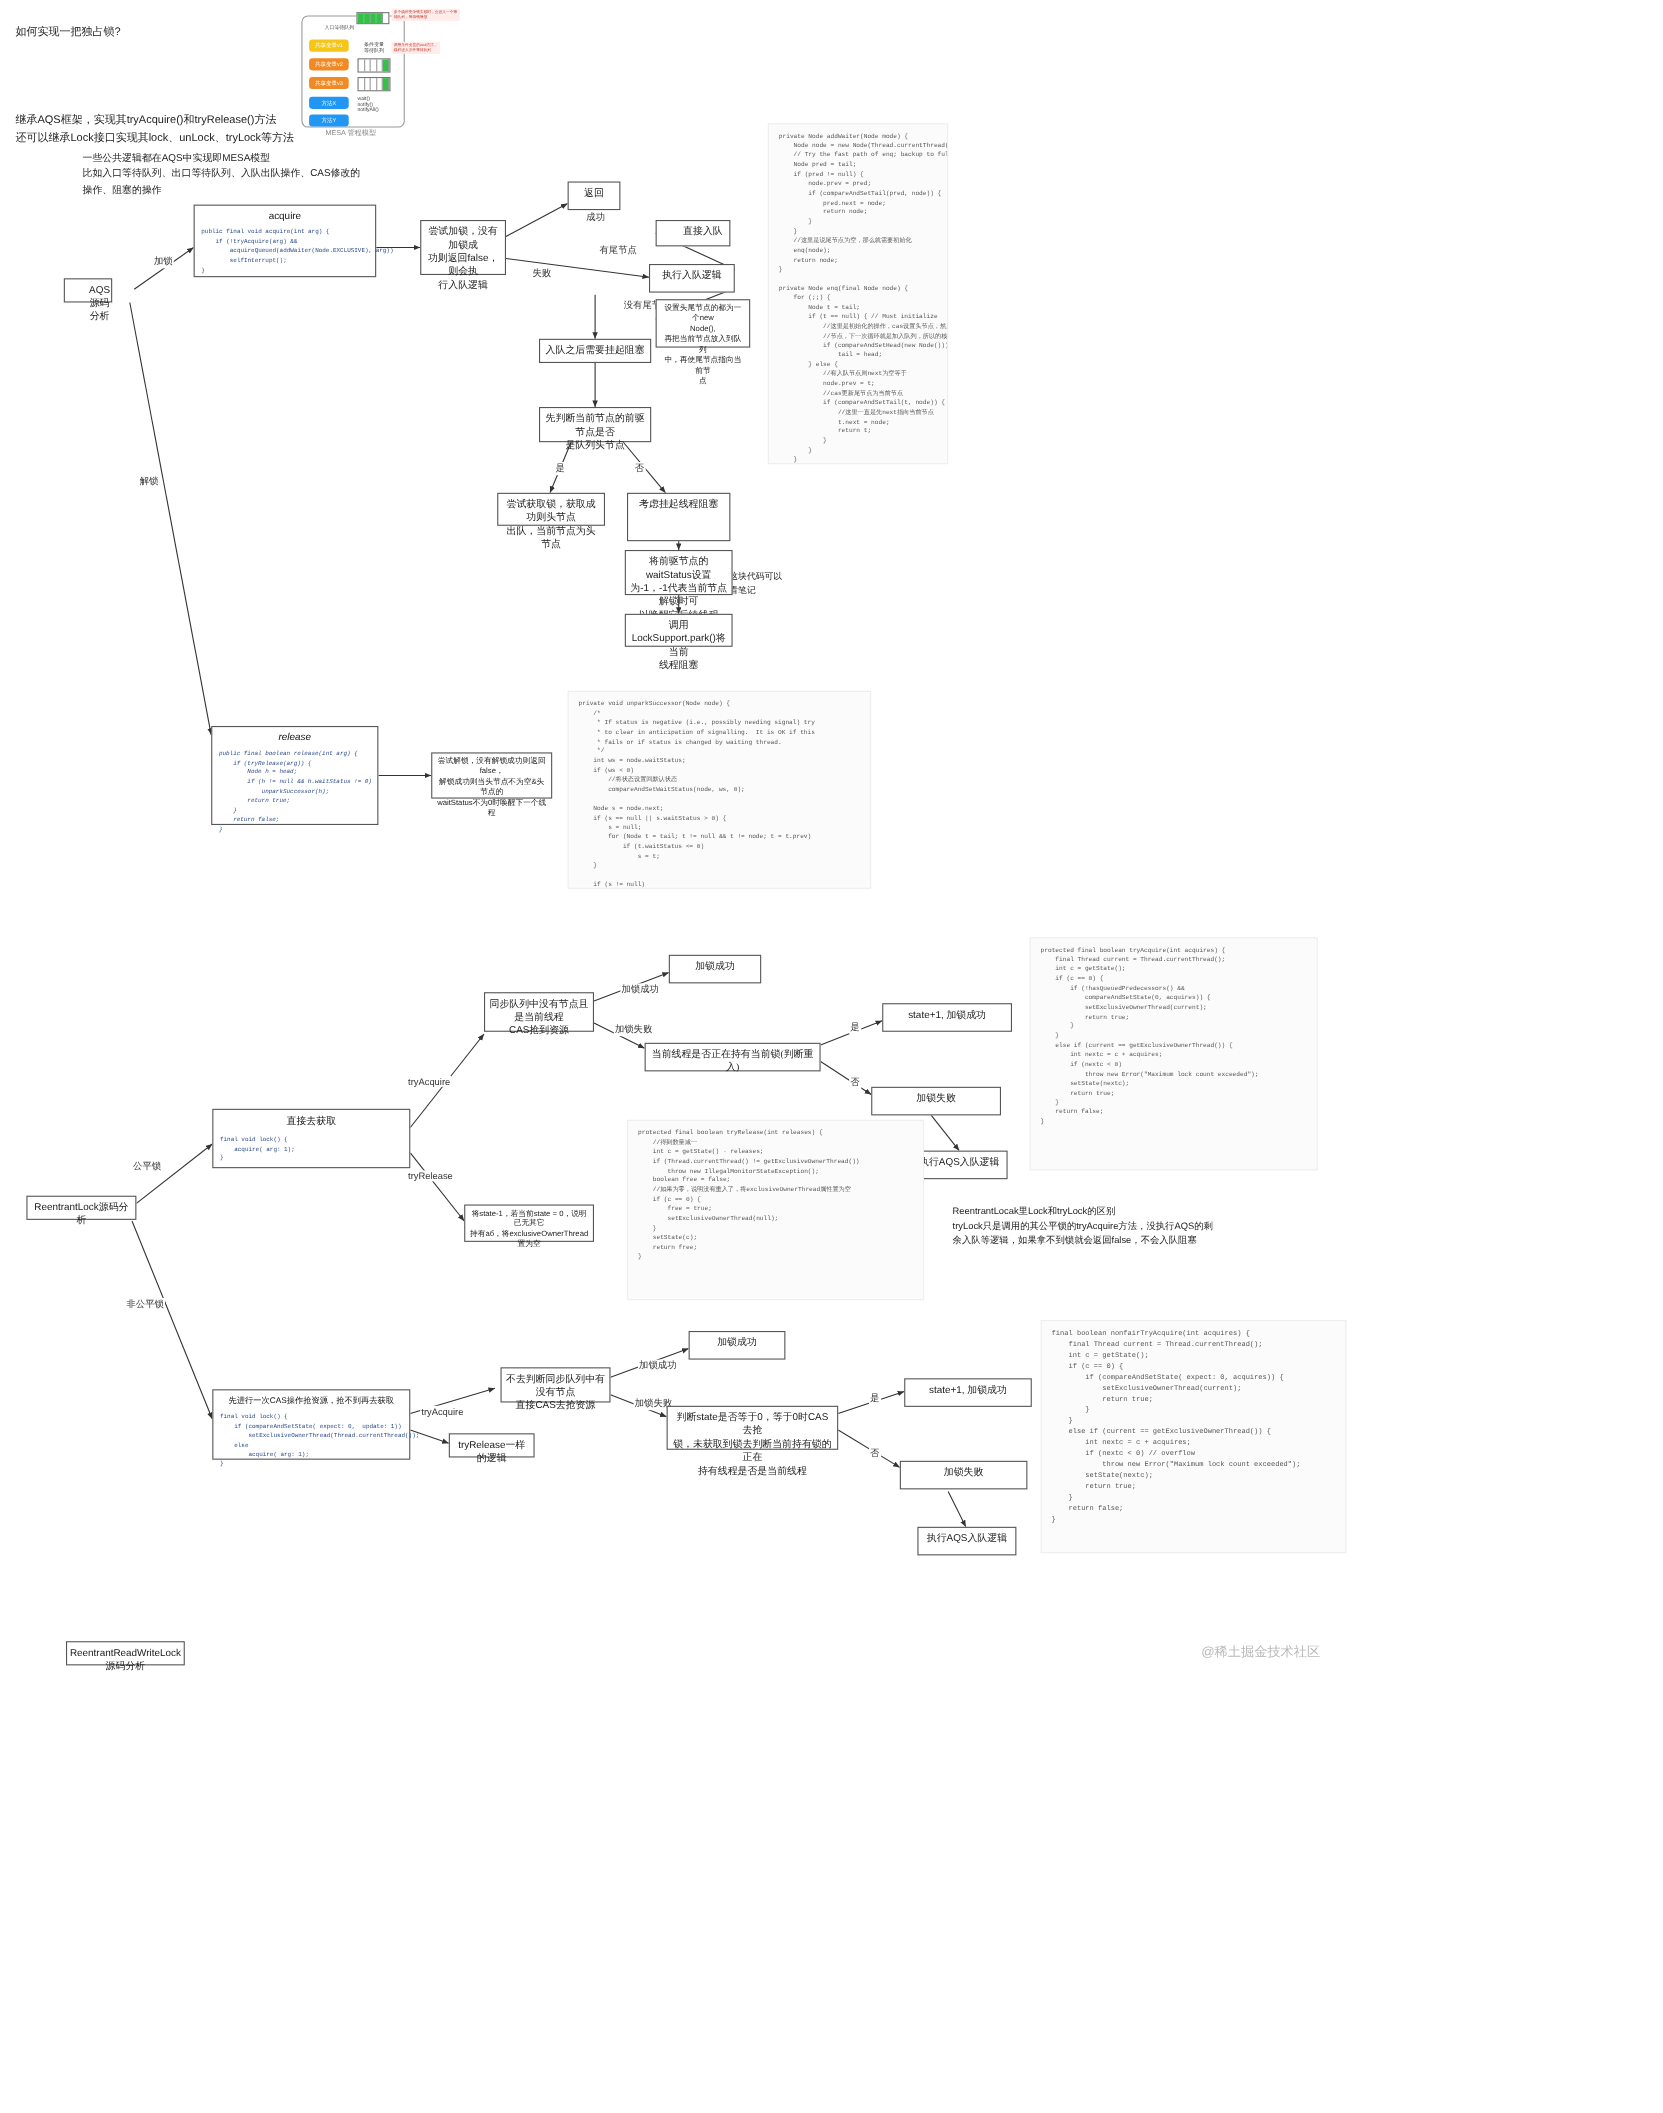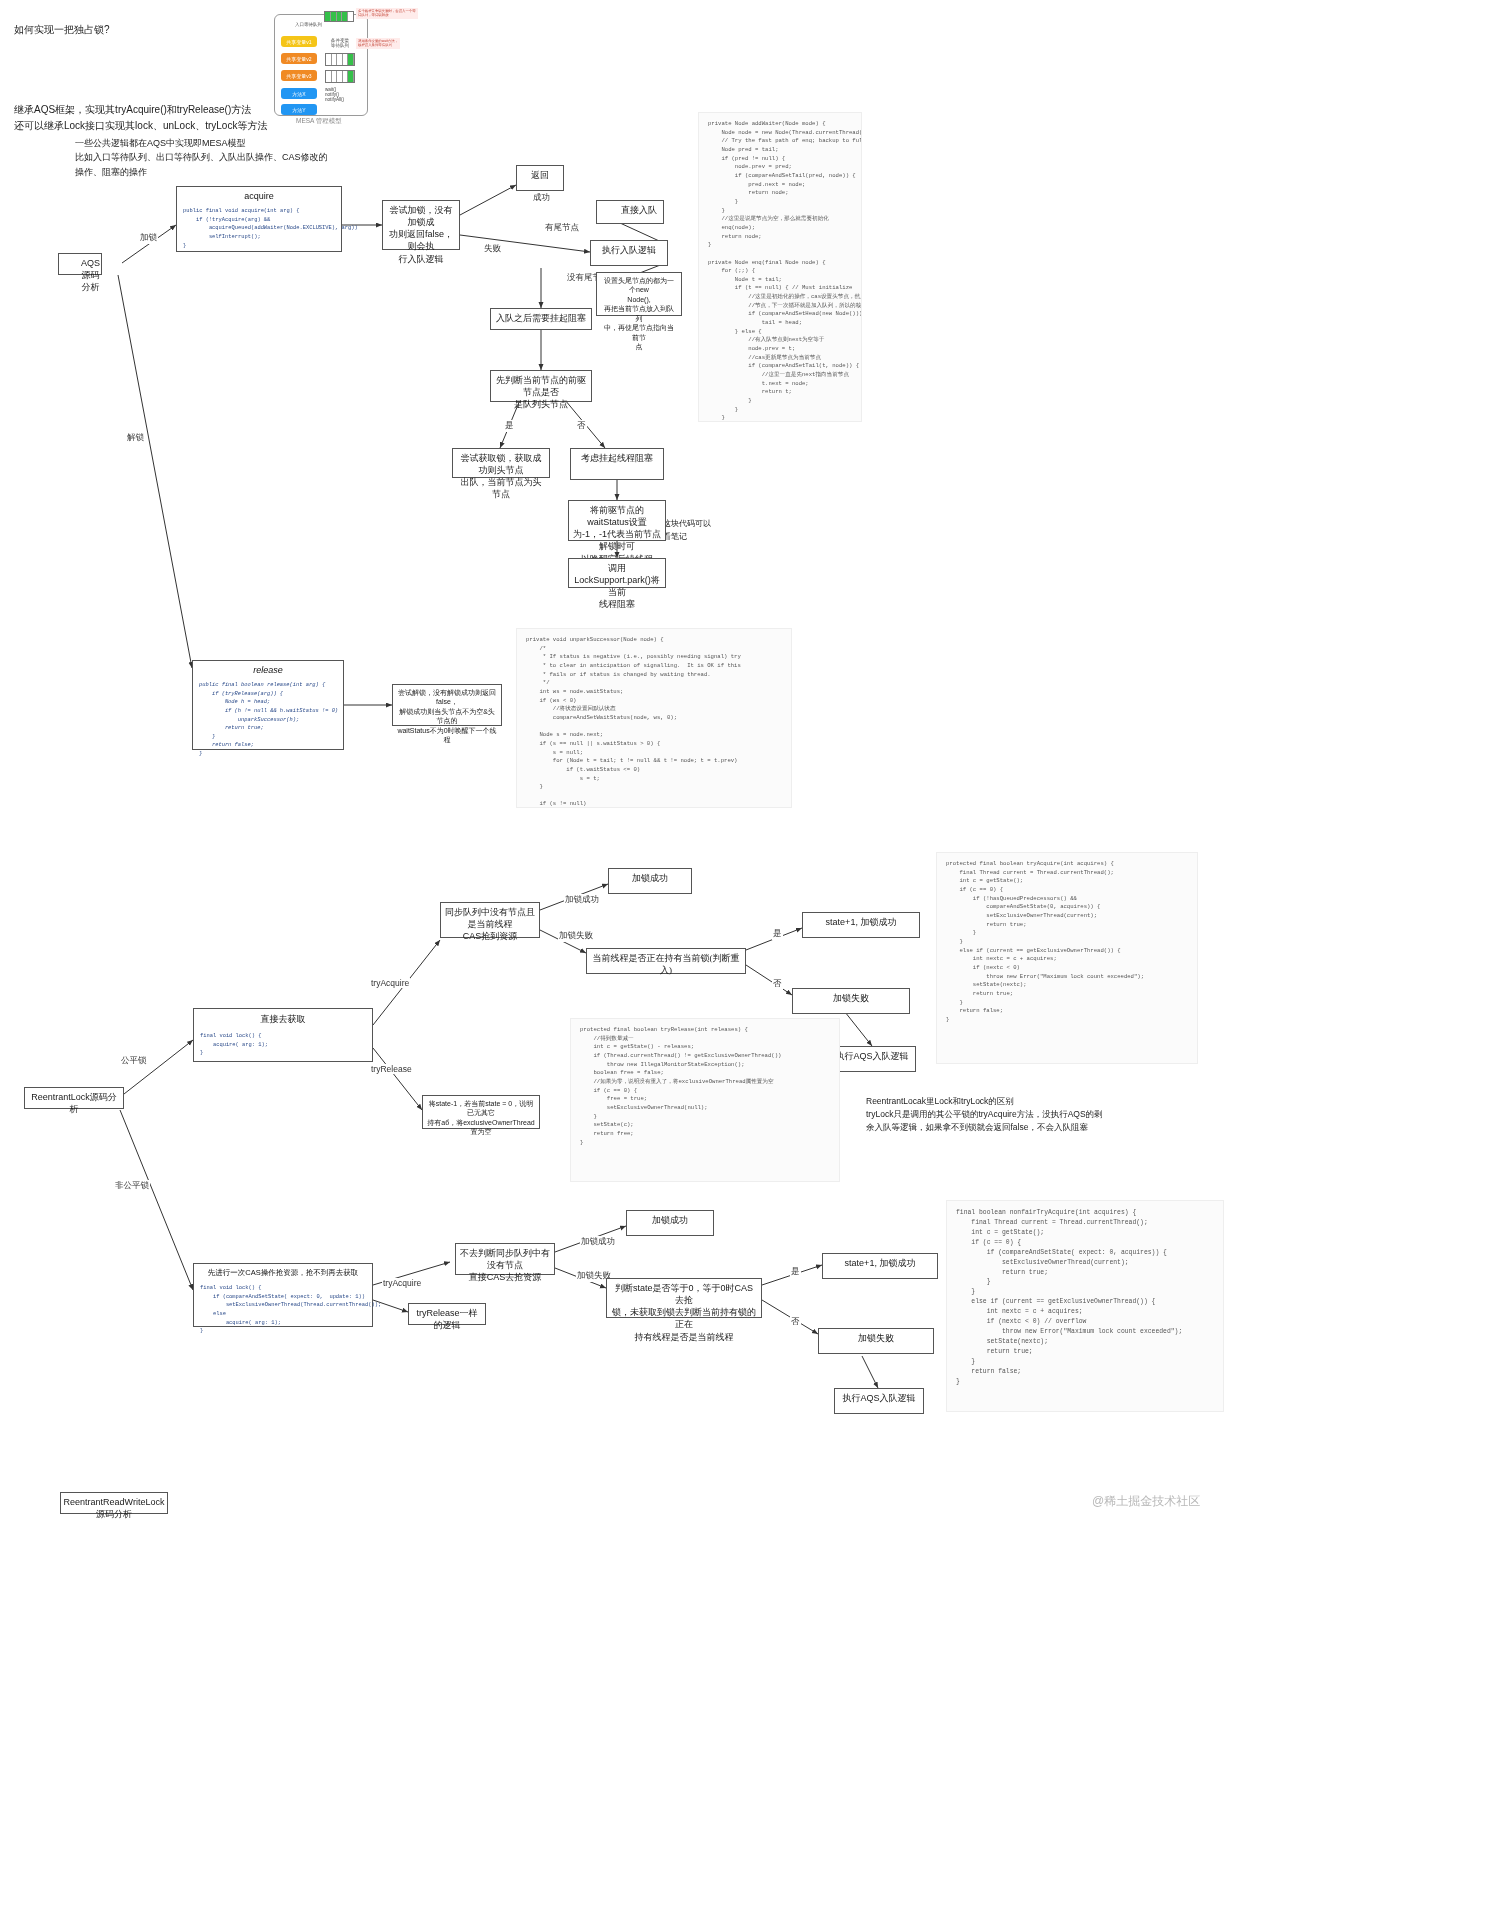--- a/index.html
+++ b/index.html
@@ -207,21 +207,21 @@
     <span>先判断当前节点的前驱节点是否
 是队列头节点</span>
   </div>
   <div class="elabel" style="left:504px;top:420px;">是</div>
   <div class="elabel" style="left:576px;top:420px;">否</div>
 
   <div class="node" style="left:452px;top:448px;width:98px;height:30px;white-space:pre-line;">
     <span>尝试获取锁，获取成功则头节点
 出队，当前节点为头节点</span>
   </div>
-  <div class="node" style="left:570px;top:448px;width:94px;height:32px;">
+  <div class="node" style="left:570px;top:448px;width:94px;height:44px;">
     <span>考虑挂起线程阻塞</span>
   </div>
   <div class="node" style="left:568px;top:500px;width:98px;height:41px;white-space:pre-line;">
     <span>将前驱节点的waitStatus设置
 为-1，-1代表当前节点解锁时可
 以唤醒它后续线程</span>
   </div>
   <div class="node" style="left:568px;top:558px;width:98px;height:30px;white-space:pre-line;">
     <span>调用LockSupport.park()将当前
 线程阻塞</span>

